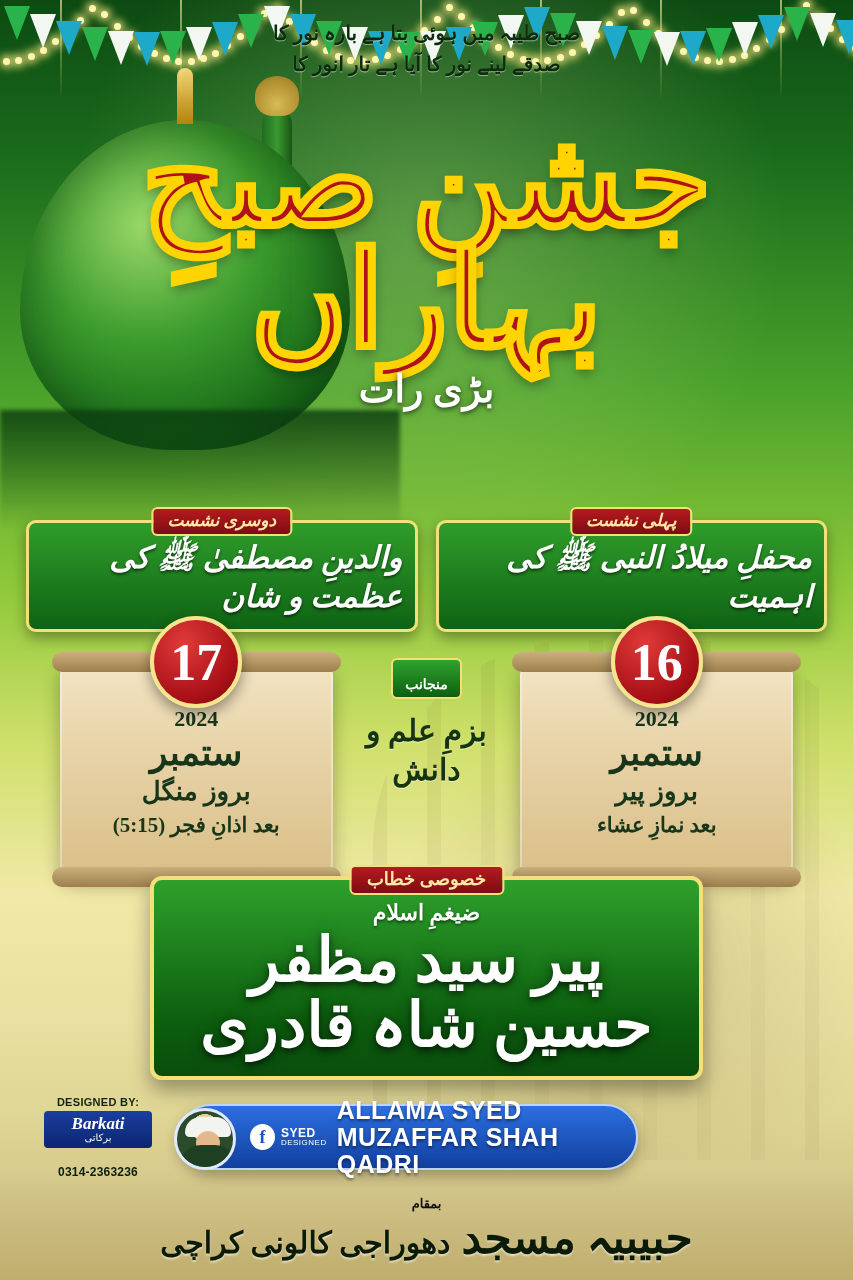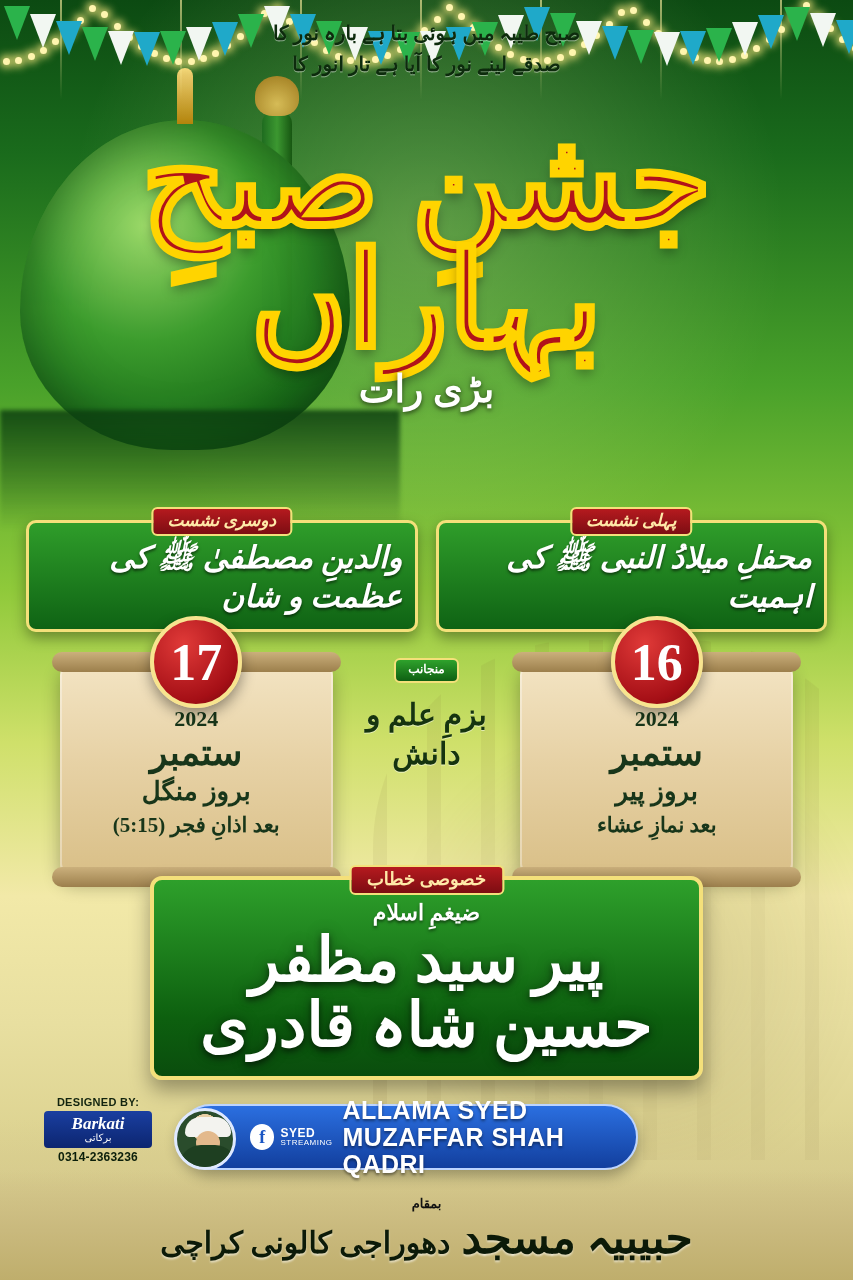--- a/index.html
+++ b/index.html
@@ -267,24 +267,24 @@
     text-align: center;
     direction: rtl;
     margin-top: 22px;
   }
   .mid-ribbon .rtag {
     display: inline-block;
     background: linear-gradient(180deg,#2fa22c,#0e5f12);
     color: #fff;
     border: 2px solid #f4e07a;
     border-radius: 6px;
-    padding: 2px 12px 4px;
-    font-family: "Liberation Serif", serif;
-    font-weight: bold;
-    font-size: 12px;
+    padding: 16px 12px 4px;
+    font-family: "Liberation Serif", serif;
+    font-weight: bold;
+    font-size: 14px;
   }
   .mid-ribbon .rtext {
     margin-top: 12px;
     font-family: "Liberation Serif", serif;
     font-weight: bold;
     font-size: 30px;
     color: #16340f;
     line-height: 1.3;
     text-shadow: 0 1px 0 rgba(255,255,255,.5);
   }
@@ -362,21 +362,21 @@
     font-weight: bold;
     font-size: 17px;
     line-height: 1;
   }
   .designer .dlogo .ur {
     direction: rtl;
     font-family: "Liberation Serif", serif;
     font-size: 10px;
   }
   .designer .dphone {
-    margin-top: 2px;
+    margin-top: 17px;
     font-size: 12px;
     font-weight: bold;
     color: #0b1f0a;
     letter-spacing: .2px;
   }
 
   
   .livebar {
     position: absolute;
     left: 178px;
@@ -654,21 +654,21 @@
 
   <div class="livebar">
     <div class="avatar">
       <div class="turban"></div>
       <div class="face"></div>
       <div class="robe"></div>
     </div>
     <div class="fb">f</div>
     <div class="live-word">
       <span>SYED</span>
-      <small>STREAMING</small>
+      <small>DESIGNED</small>
     </div>
     <div class="live-name">
       <div>ALLAMA SYED</div>
       <div>MUZAFFAR SHAH QADRI</div>
     </div>
   </div>
 
   <div class="venue">
     <div class="logo">بمقام</div>
     <div class="vline">

